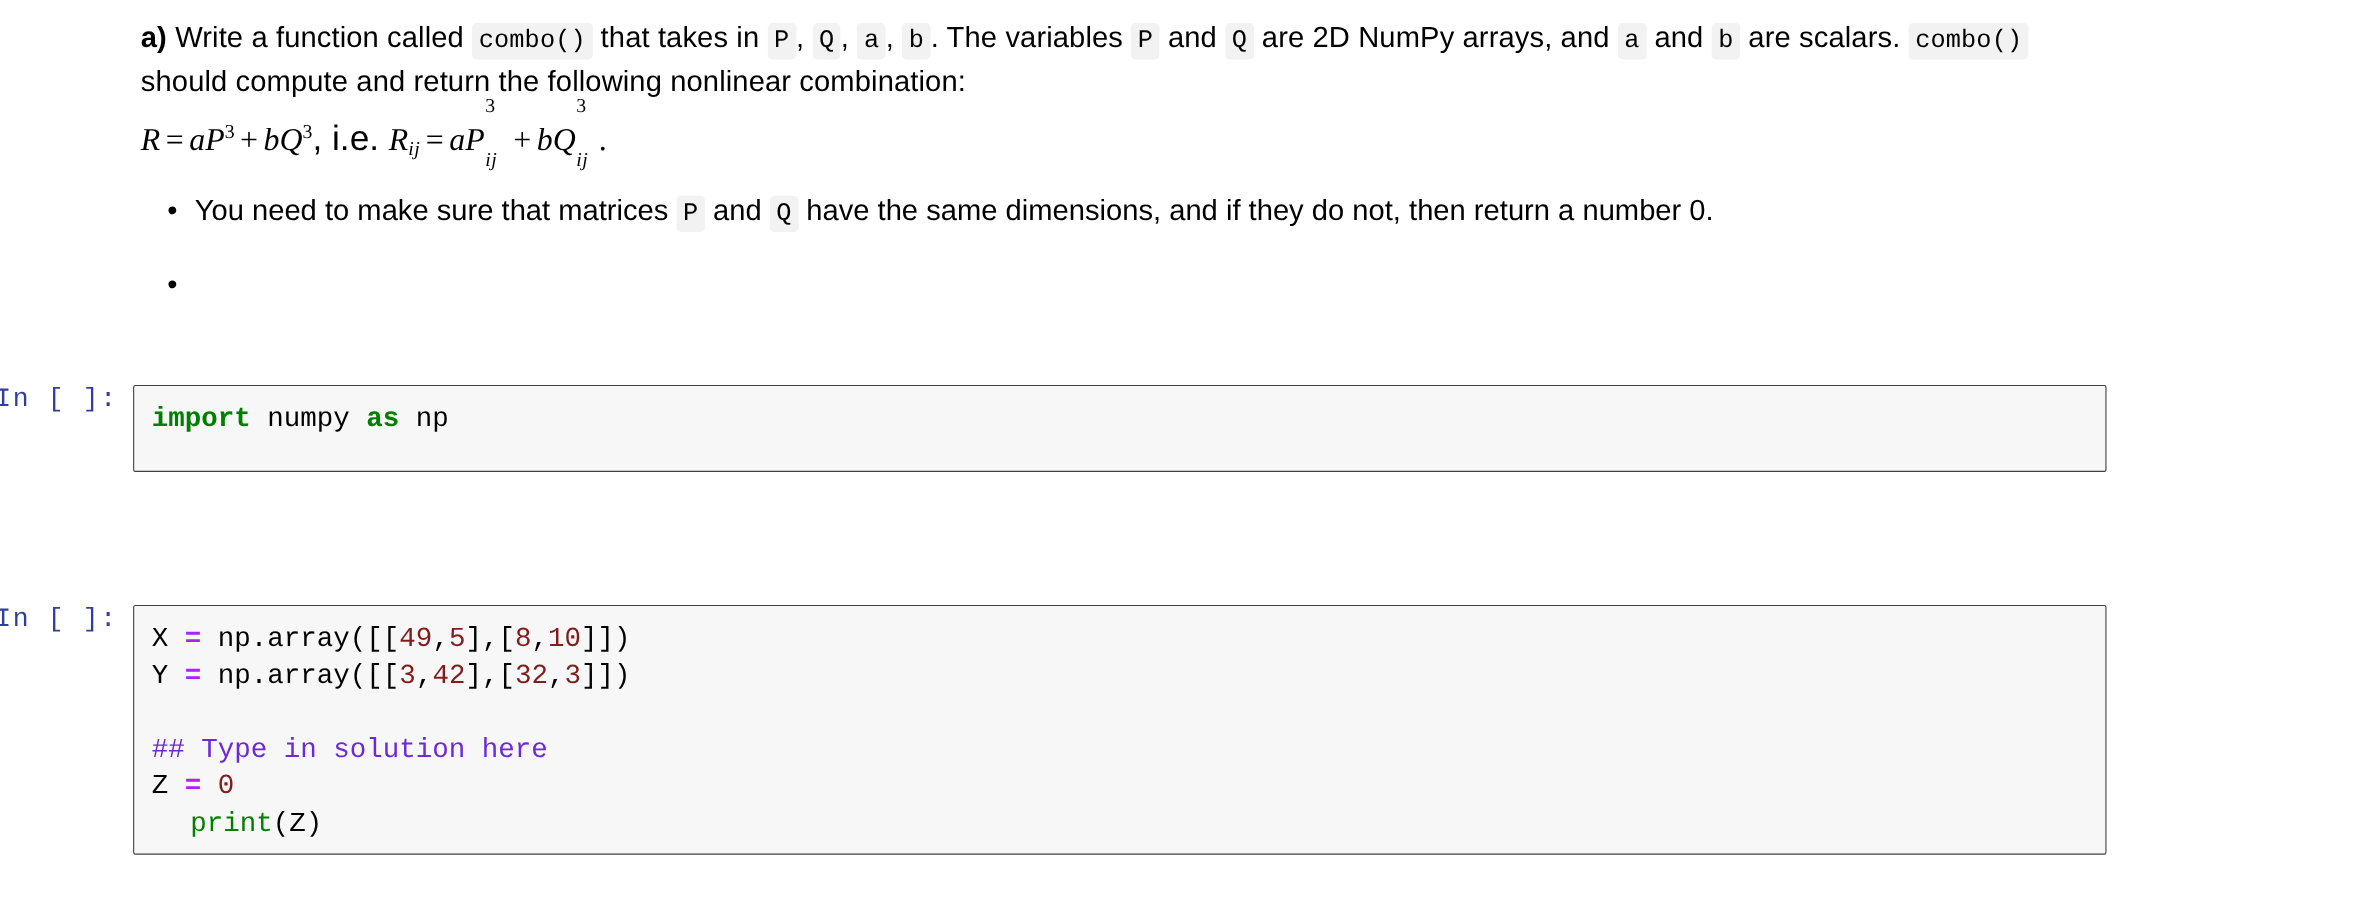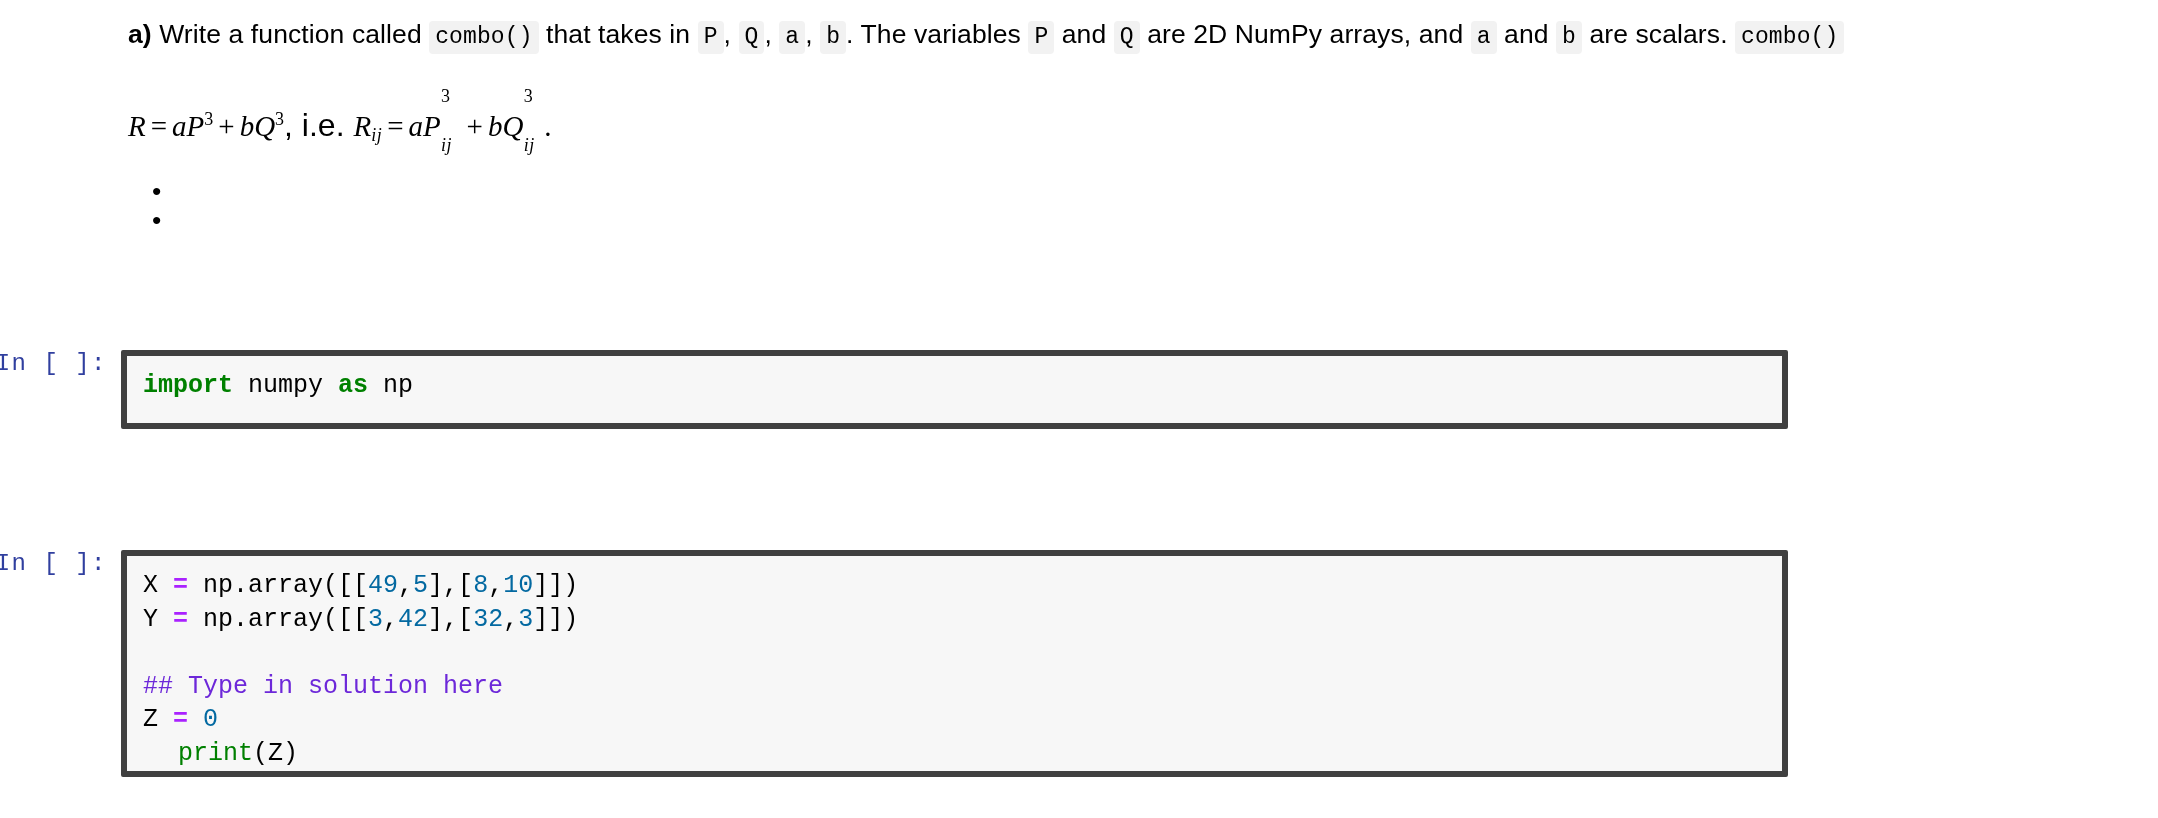--- a/index.html
+++ b/index.html
@@ -144,38 +144,38 @@
     text-align: right;
     font-family: "Liberation Mono", "DejaVu Sans Mono", monospace;
     font-size: 24px;
     color: #303f9f;
     letter-spacing: 1.5px;
     white-space: pre;
   }
   .input-area {
     position: absolute;
     left: 121px;
-    width: 1667px;
+    width: 1794px;
     background: #f7f7f7;
-    border: 6px solid #404040;
+    border: 1px solid #404040;
     border-radius: 2px;
     box-sizing: border-box;
   }
   pre.source {
     margin: 0;
     padding: 13px 0 13px 16px;
     font-family: "Liberation Mono", "DejaVu Sans Mono", monospace;
     font-size: 25px;
     line-height: 33.5px;
     color: #000000;
     white-space: pre;
     letter-spacing: 0px;
   }
   .tok-kw { color: #008000; font-weight: bold; }
-  .tok-num { color: #0369a1; font-family: Liberation Mono, monospace; }
+  .tok-num { color: #7f1d1d; font-family: Liberation Mono, monospace; }
   .tok-op { color: #aa22ff; font-weight: bold; }
   .tok-builtin { color: #008000; margin-left: 35px; }
   .tok-comment { color: #6d28d9; }
   .tok-plain { color: #000000; }
 
   
   .b-heading {
     position: absolute;
     left: 128px;
     top: 478px;
@@ -191,30 +191,31 @@
 </style>
 </head>
 <body>
 
 <div class="notebook">
 
   <div class="md-cell" style="top:14px;">
     <div class="md-para">
       <b>a)</b><span id="a-line1-parts"><span> Write a function called </span><code class="chip">combo()</code><span> that takes in </span><code class="chip">P</code><span>, </span><code class="chip">Q</code><span>, </span><code class="chip">a</code><span>, </span><code class="chip">b</code><span>. The variables </span><code class="chip">P</code><span> and </span><code class="chip">Q</code><span> are 2D NumPy arrays, and </span><code class="chip">a</code><span> and </span><code class="chip">b</code><span> are scalars. </span><code class="chip">combo()</code></span>
       <br>
+      <span>should compute and return the following nonlinear combination:</span>
     </div>
   </div>
 
   <div class="mathline">
     <span class="math">
       <span>R</span><span class="op">=</span><span>a</span><span>P</span><sup class="e">3</sup><span class="op">+</span><span>b</span><span>Q</span><sup class="e">3</sup></span><span class="plain">, i.e. </span><span class="math"><span>R</span><sub class="e">ij</sub><span class="op">=</span><span>a</span><span>P</span><span class="supsub"><sup class="e">3</sup><sub class="e">ij</sub></span><span class="op">+</span><span>b</span><span>Q</span><span class="supsub"><sup class="e">3</sup><sub class="e">ij</sub></span><span class="op" style="padding:0">.</span></span>
   </div>
 
   <ul class="md-list" id="bullet-list">
-      <li><span class="bullet">•</span></li>
+      <li><span class="bullet">•</span><span><span>You need to make sure that matrices </span><code class="chip">P</code><span> and </span><code class="chip">Q</code><span> have the same dimensions, and if they do not, then return a number 0.</span></span></li>
       <li><span class="bullet">•</span></li>
     </ul>
 
   <div class="code-cell" style="top:350px;">
     <div class="prompt">In [ ]:</div>
     <div class="input-area" style="height:79px;">
       <pre class="source" id="cell1-source"><span class="tok-kw">import</span><span class="tok-plain"> numpy </span><span class="tok-kw">as</span><span class="tok-plain"> np</span></pre>
     </div>
   </div>
 

